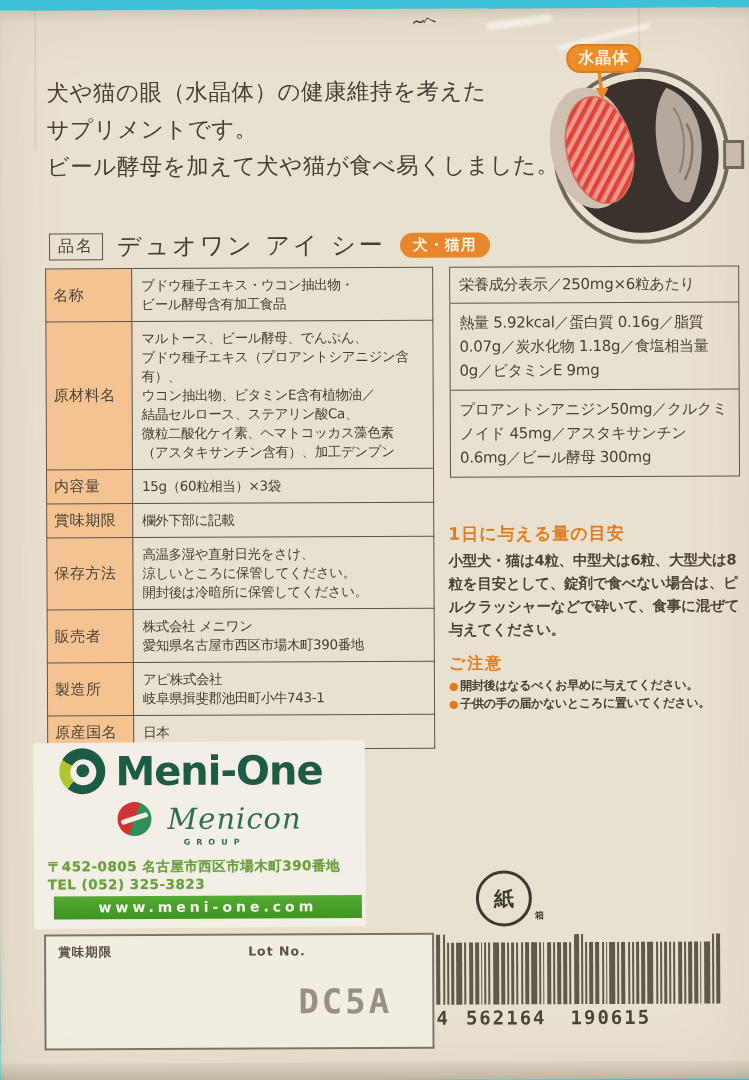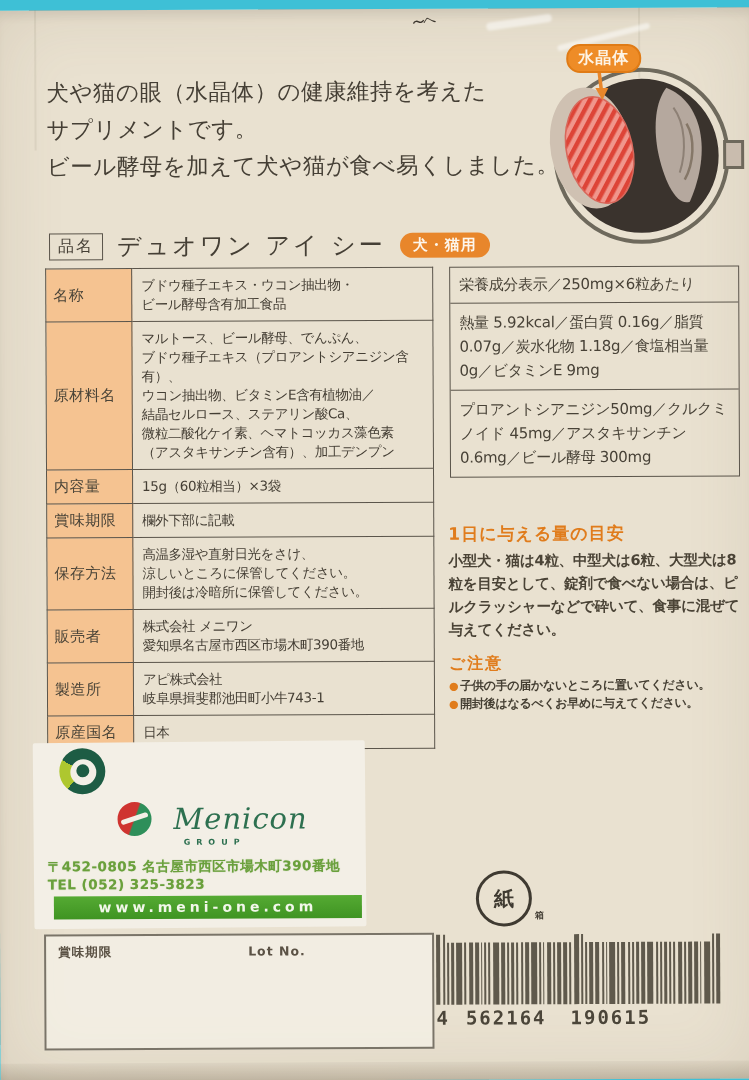--- a/index.html
+++ b/index.html
@@ -62,21 +62,21 @@
       border-radius:2px;transform:rotate(-0.3deg);}
   .meni-one{position:absolute;left:60px;top:738px;display:flex;align-items:center;gap:10px;}
   .mo-icon{width:46px;height:46px;border-radius:50%;position:relative;
       background:conic-gradient(from 220deg,#aec72f 0 22%,#1d5c44 22% 100%);}
   .mo-icon::before{content:"";position:absolute;left:11px;top:11px;width:26px;height:26px;
       background:#f3efe6;border-radius:50%;}
   .mo-icon::after{content:"";position:absolute;left:17px;top:16px;width:13px;height:13px;
       background:#1d5c44;border-radius:50%;}
   .mo-word{font-size:40px;font-weight:800;color:#1d5c44;letter-spacing:-1px;}
   .menicon{position:absolute;left:118px;top:792px;}
-  .mc-row{display:flex;align-items:center;gap:22px;}
+  .mc-row{display:flex;align-items:center;gap:16px;}
   .mc-icon{width:34px;height:34px;border-radius:50%;position:relative;overflow:hidden;
       background:linear-gradient(110deg,#cf3430 48%,#2e8f5a 52%);}
   .mc-icon::after{content:"";position:absolute;left:3px;top:14px;width:28px;height:5px;
       background:#f3efe6;border-radius:3px;transform:rotate(-18deg);}
   .mc-word{font-size:29px;font-style:italic;color:#2d7050;font-family:"DejaVu Serif",serif;letter-spacing:1px;}
   .mc-group{margin:2px 0 0 66px;font-size:8px;letter-spacing:6px;color:#2d7050;font-weight:700;}
 
   
   .contact-line{position:absolute;color:#6aa03c;font-size:13.5px;font-weight:700;letter-spacing:.5px;
       text-shadow:0 0 1px rgba(106,160,60,.55);}
@@ -206,44 +206,46 @@
     </div>
 
     <div class="dosage">
       <div class="o-head">1日に与える量の目安</div>
       <div class="body">小型犬・猫は4粒、中型犬は6粒、大型犬は8粒を目安として、錠剤で食べない場合は、ピルクラッシャーなどで砕いて、食事に混ぜて与えてください。</div>
     </div>
 
     <div class="caution">
       <div class="o-head">ご注意</div>
       <ul>
+        <li><span class="dot">●</span><span>開封後はなるべくお早めに与えてください。</span></li>
         <li><span class="dot">●</span><span>子供の手の届かないところに置いてください。</span></li>
-        <li><span class="dot">●</span><span>開封後はなるべくお早めに与えてください。</span></li>
       </ul>
     </div>
 
     <div class="label-panel"></div>
     <div class="meni-one">
       <span class="mo-icon"></span>
+      <span class="mo-word">Meni-One</span>
     </div>
     <div class="menicon">
       <div class="mc-row">
         <span class="mc-icon"></span>
         <span class="mc-word">Menicon</span>
       </div>
       <div class="mc-group">GROUP</div>
     </div>
 
     <div class="contact-line" style="left:48px;top:848px;">〒452-0805 名古屋市西区市場木町390番地</div>
     <div class="contact-line" style="left:48px;top:866px;">TEL (052) 325-3823</div>
     <div class="web-bar">www.meni-one.com</div>
 
     <div class="date-panel">
       <div class="dp-lbl" style="left:12px;top:8px;">賞味期限</div>
       <div class="dp-lbl" style="left:202px;top:8px;">Lot No.</div>
+      <div class="dp-val" style="left:252px;top:46px;">DC5A</div>
     </div>
 
     <div class="mark paper" style="left:476px;top:862px;">
       <span class="sym">紙</span>
       <span class="note">箱</span>
     </div>
 
     <div class="barcode">
       <div class="bars" id="bars">
           <div style="width: 3.8px; height: 70px; margin-right: 3px;"></div>

